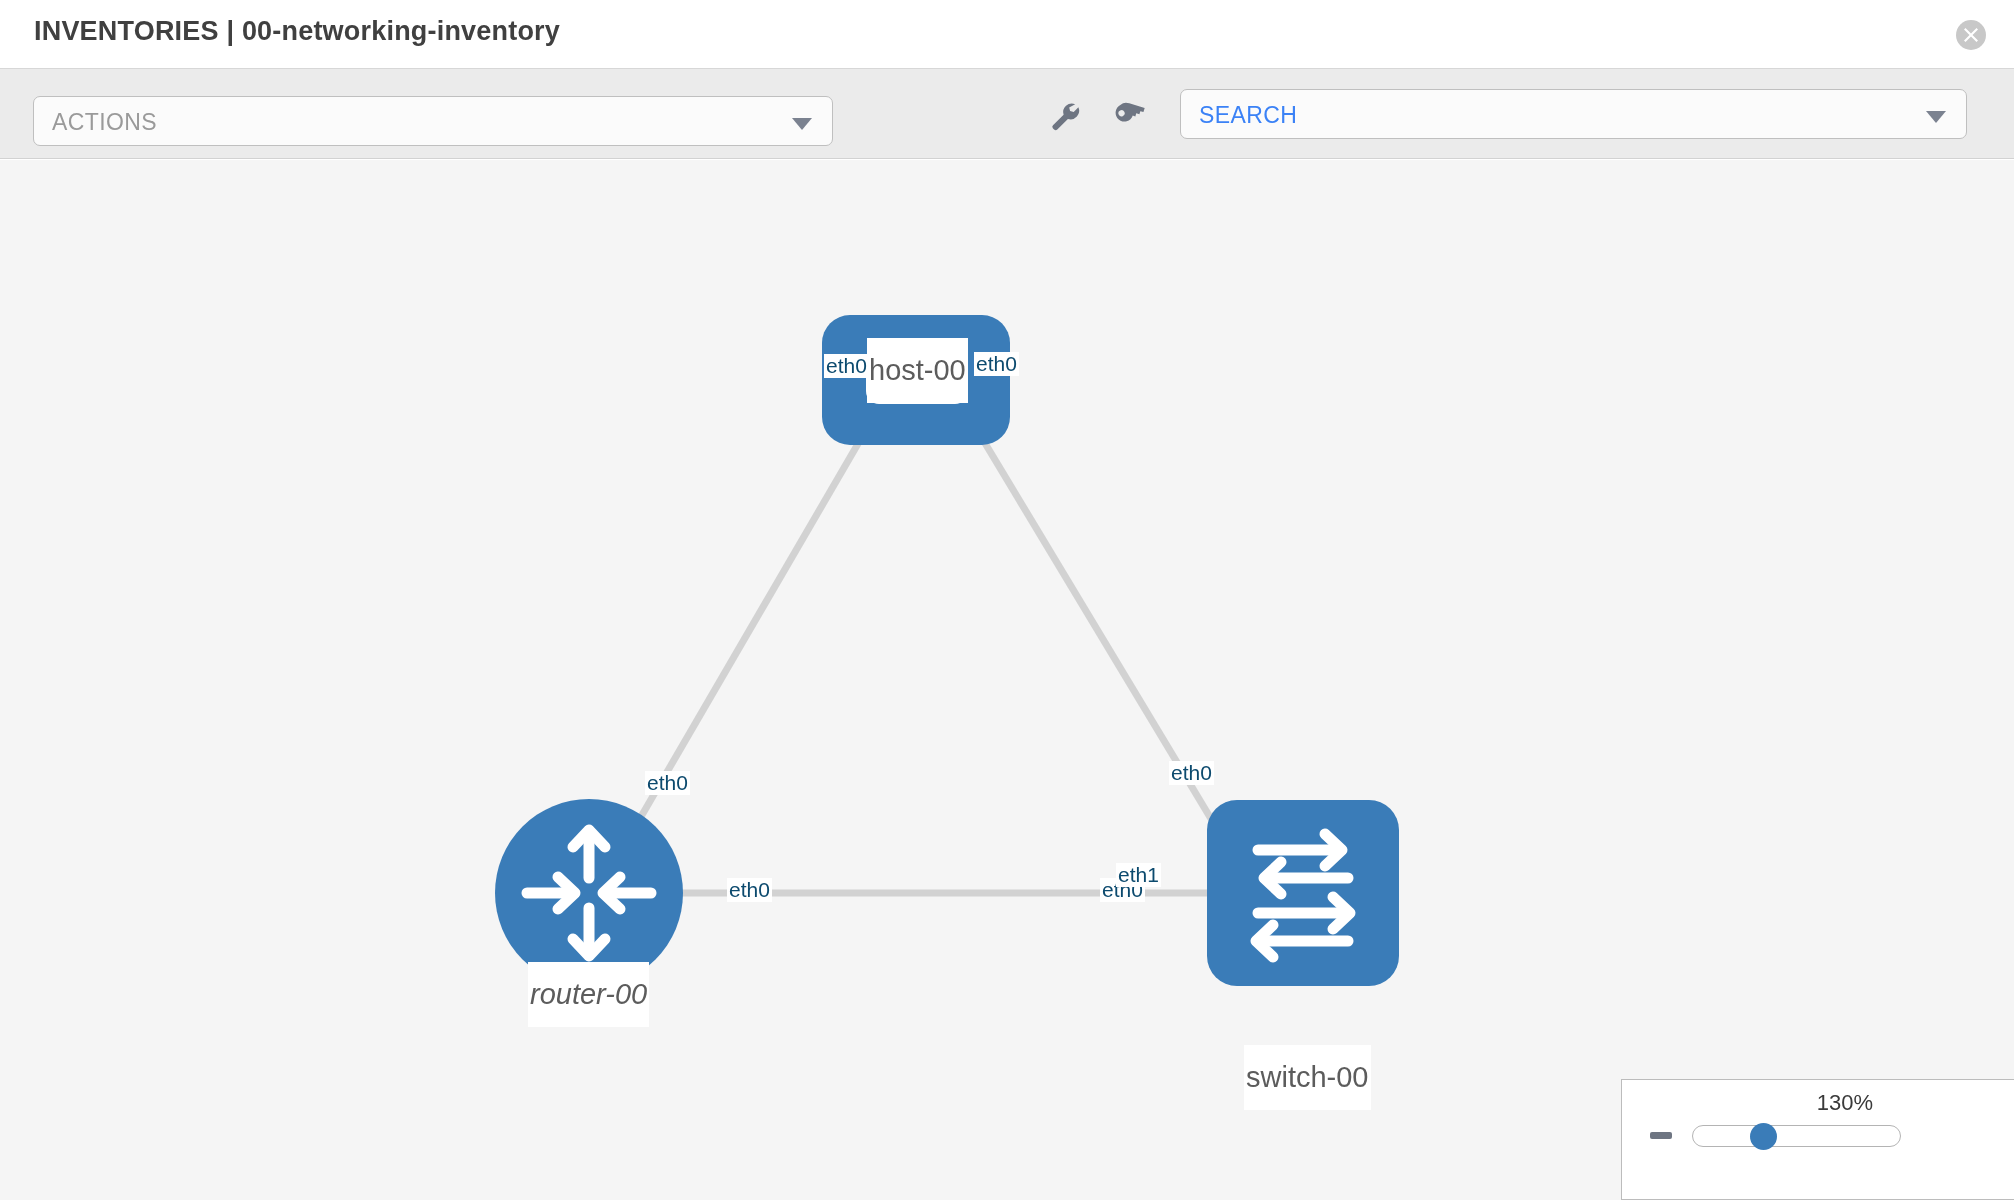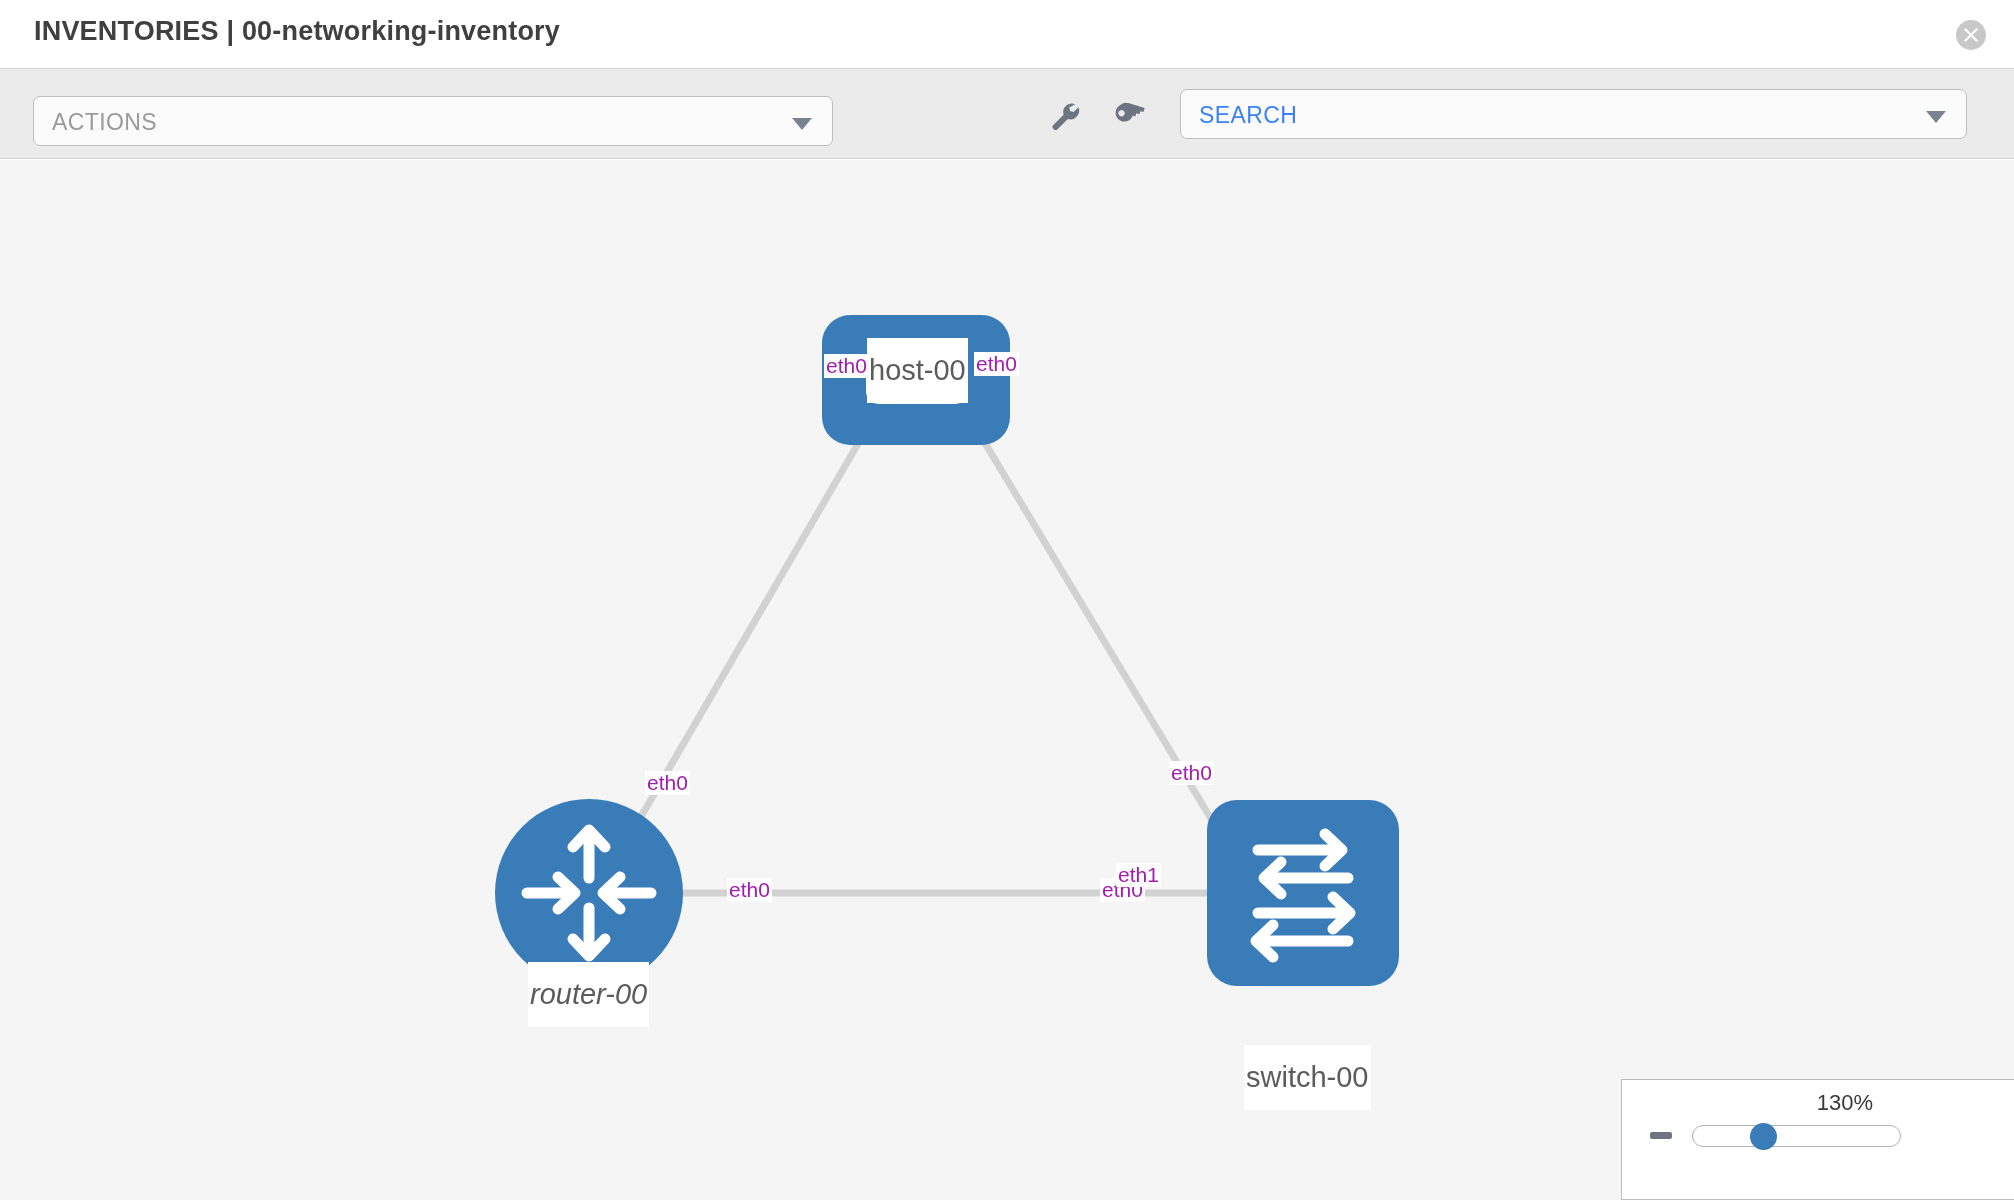--- a/index.html
+++ b/index.html
@@ -133,21 +133,21 @@
     position: absolute;
     font-size: 29px;
     color: #5c5c5c;
     background: #ffffff;
     padding: 16px 2px;
     white-space: nowrap;
   }
   .edge-label {
     position: absolute;
     font-size: 21px;
-    color: #a21caf;
+    color: #0c4a6e;
     background: #ffffff;
     padding: 0 2px;
     white-space: nowrap;
   }
 
   
   .zoom-panel {
     position: absolute;
     left: 1621px;
     top: 1079px;

